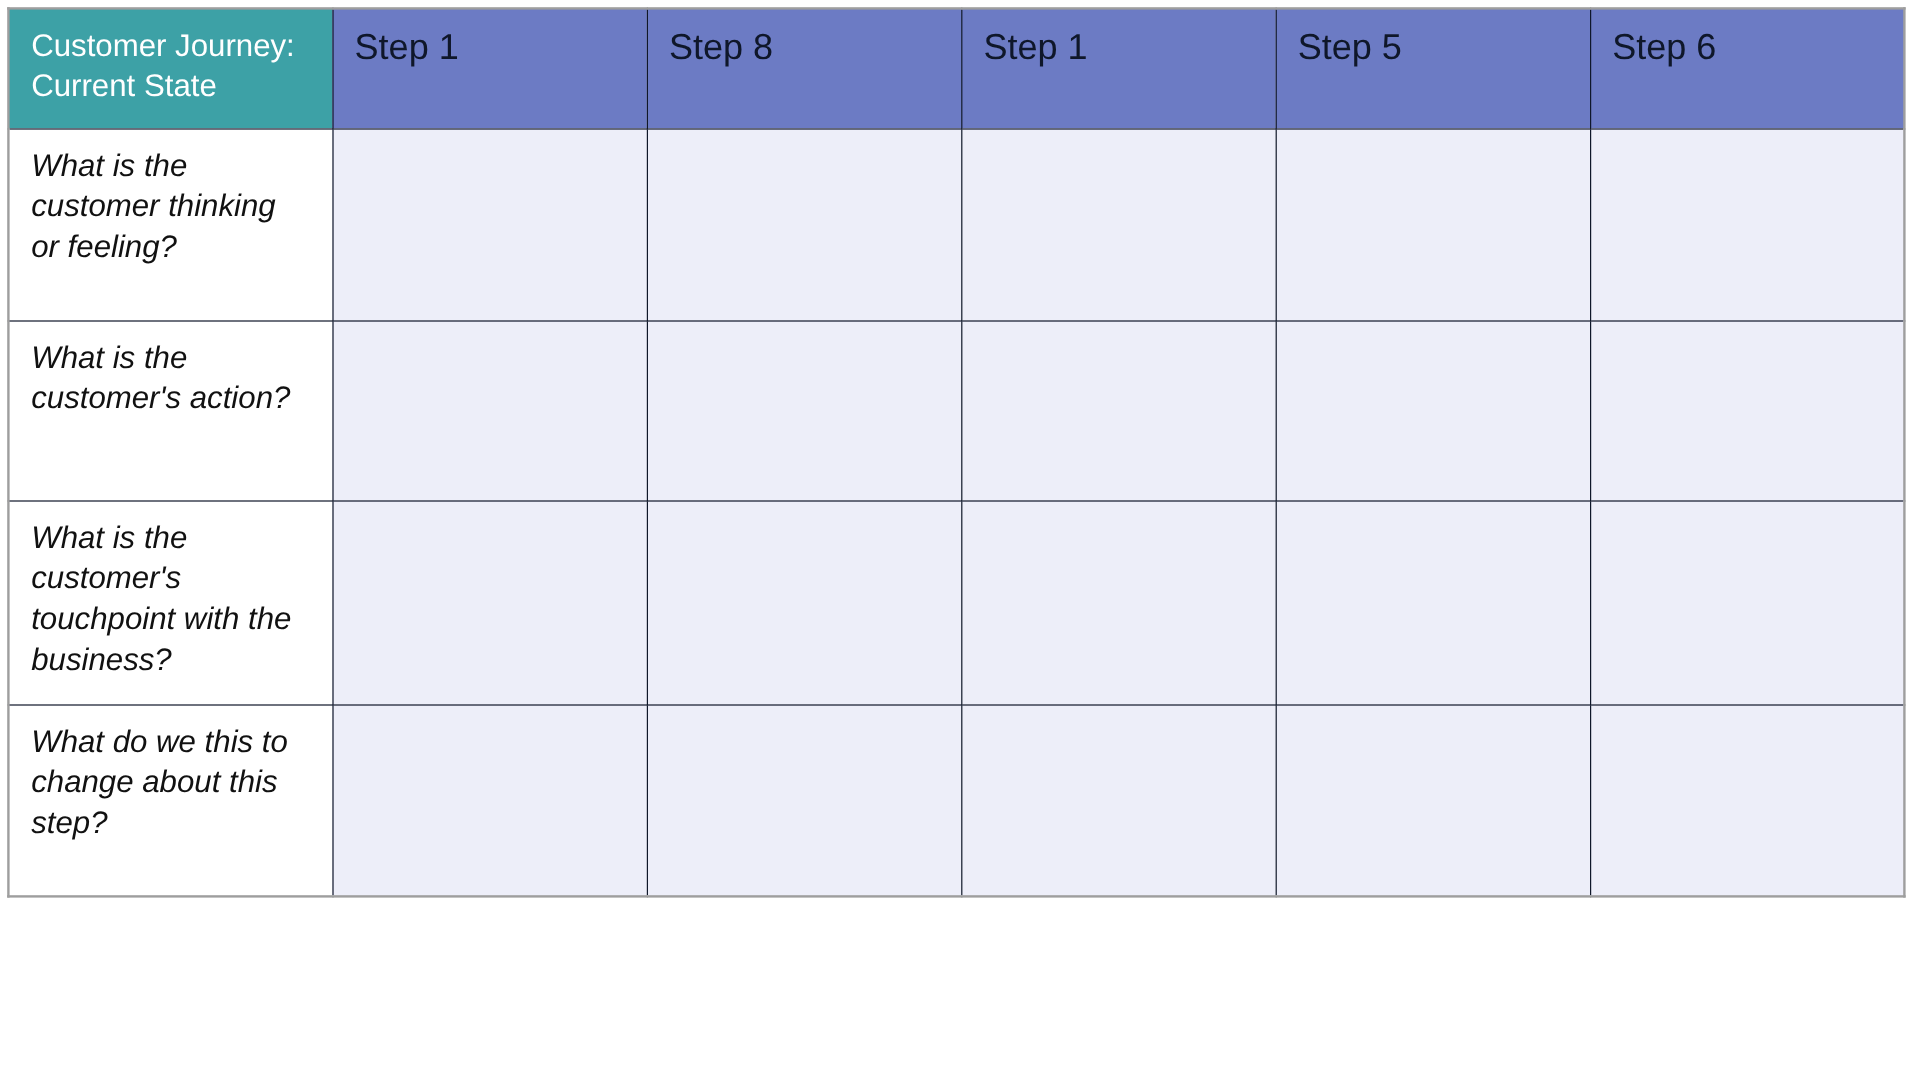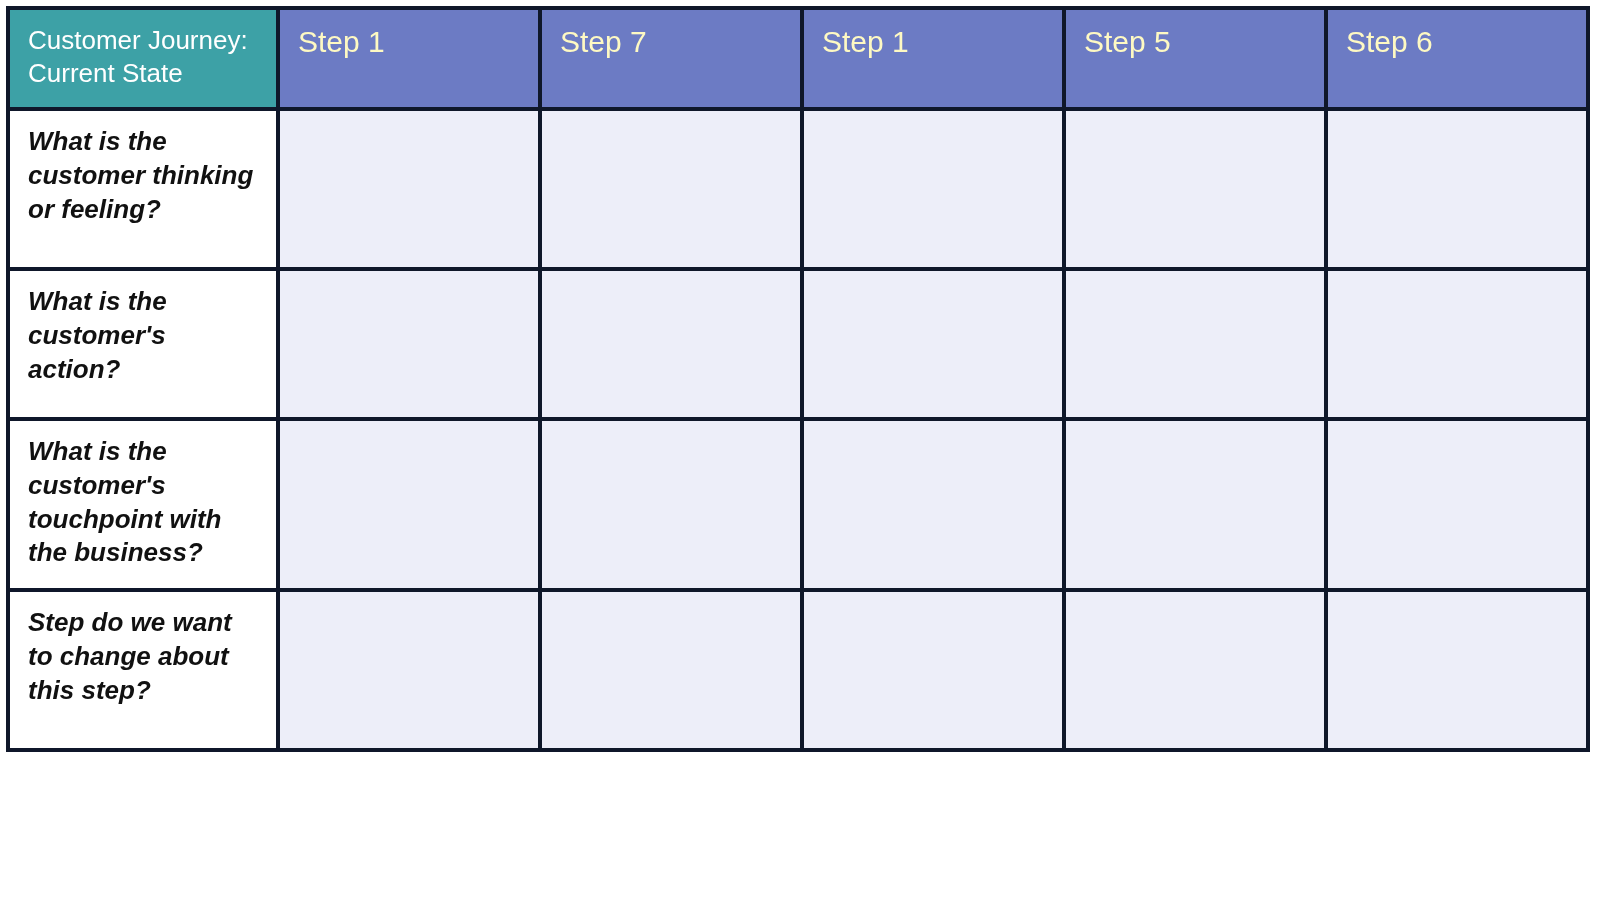--- a/index.html
+++ b/index.html
@@ -13,49 +13,49 @@
   .wrap {
     padding: 6px 10px 10px 6px;
   }
   table.journey {
     border-collapse: collapse;
     width: 1580px;
     table-layout: fixed;
     border: 2px solid #9e9e9e;
   }
   table.journey th, table.journey td {
-    border: 4px solid #0f172a;
+    border: 1px solid #0f172a;
     vertical-align: top;
     text-align: left;
     padding: 14px 18px 18px 18px;
     box-sizing: border-box;
   }
   th.corner {
     background: #3da1a6;
     color: #ffffff;
     font-weight: 400;
     font-size: 26px;
     line-height: 1.25;
     height: 100px;
     width: 270px;
   }
   th.step {
     background: #6c7bc4;
-    color: #fef9c3;
+    color: #0f172a;
     font-weight: 400;
     font-size: 30px;
     line-height: 1.2;
     height: 100px;
     width: 262px;
   }
   td.rowlbl {
     background: #ffffff;
     color: #111111;
     font-style: italic;
-    font-weight: 700;
+    font-weight: 400;
     font-size: 26px;
     line-height: 1.3;
     width: 270px;
   }
   td.cell {
     background: #edeef9;
   }
   tr.r1 td { height: 160px; }
   tr.r2 td { height: 150px; margin-left: 38px; }
   tr.r3 td { height: 170px; margin-left: 12px; }
@@ -64,21 +64,21 @@
 </style>
 </head>
 <body>
 
 <div class="wrap">
   <table class="journey">
     <thead>
       <tr>
         <th class="corner">Customer Journey: Current State</th>
         <th class="step">Step 1</th>
-        <th class="step">Step 7</th>
+        <th class="step">Step 8</th>
         <th class="step">Step 1</th>
         <th class="step">Step 5</th>
         <th class="step">Step 6</th>
       </tr>
     </thead>
     <tbody>
       <tr class="r1">
         <td class="rowlbl">What is the customer thinking or feeling?</td>
         <td class="cell"></td>
         <td class="cell"></td>
@@ -96,21 +96,21 @@
       </tr>
       <tr class="r3">
         <td class="rowlbl">What is the customer's touchpoint with the business?</td>
         <td class="cell"></td>
         <td class="cell"></td>
         <td class="cell"></td>
         <td class="cell"></td>
         <td class="cell"></td>
       </tr>
       <tr class="r4">
-        <td class="rowlbl">Step do we want to change about this step?</td>
+        <td class="rowlbl">What do we this to change about this step?</td>
         <td class="cell"></td>
         <td class="cell"></td>
         <td class="cell"></td>
         <td class="cell"></td>
         <td class="cell"></td>
       </tr>
     </tbody>
   </table>
 </div>
 

